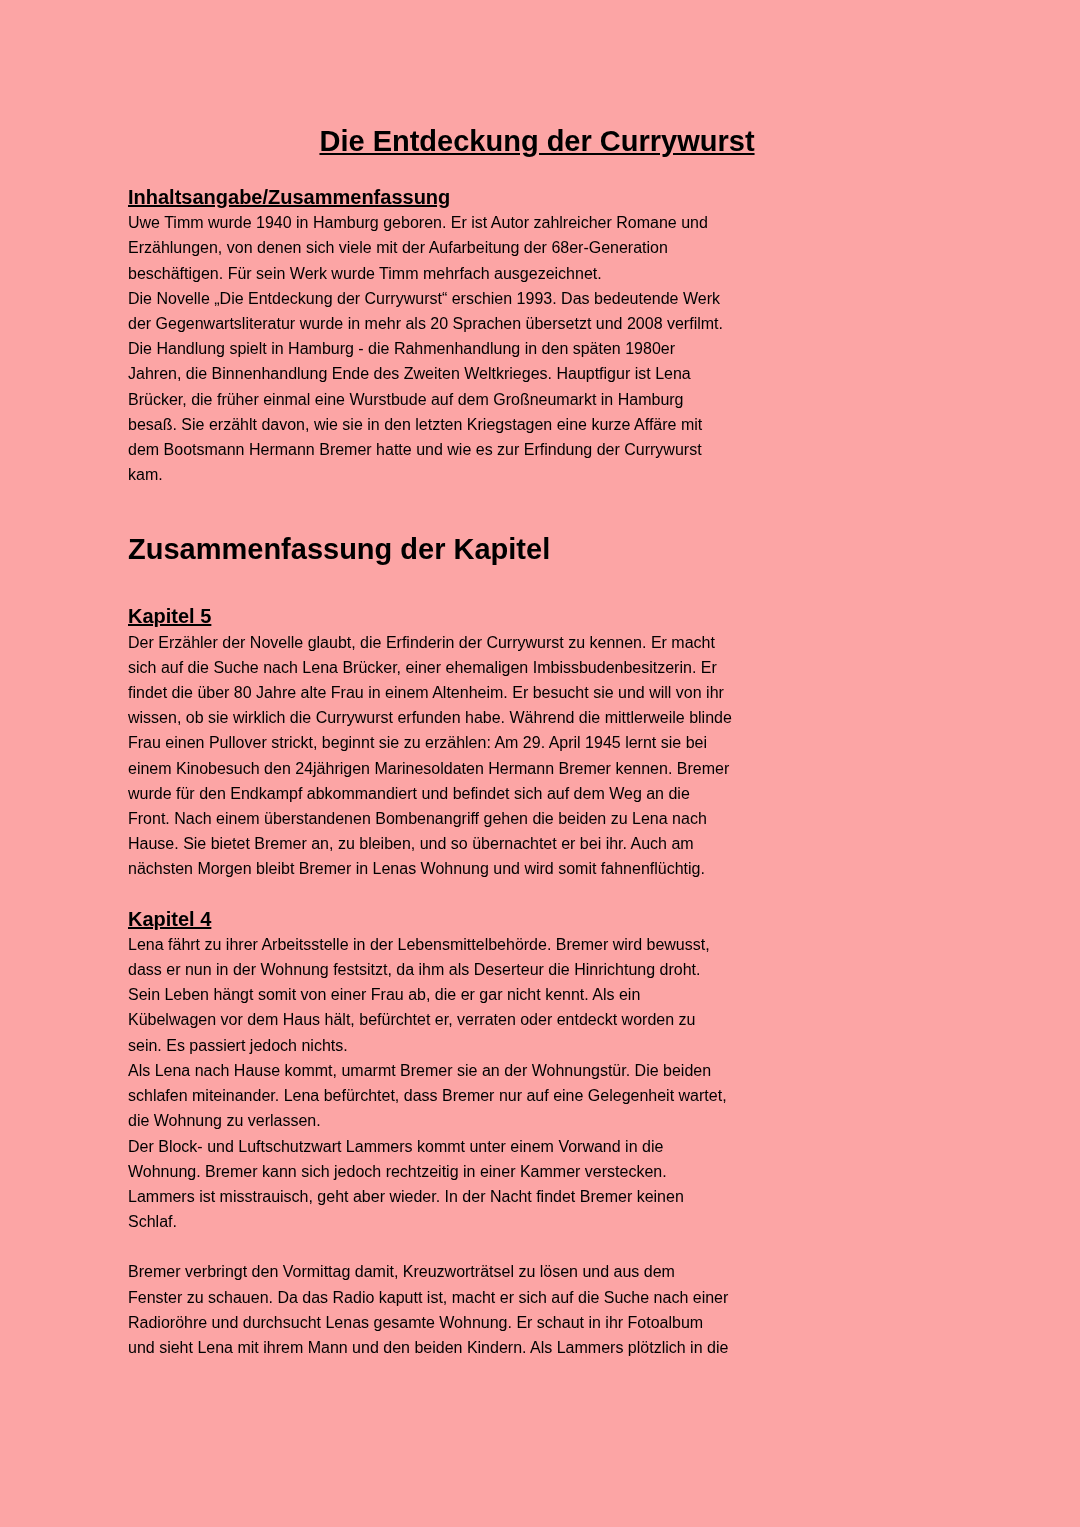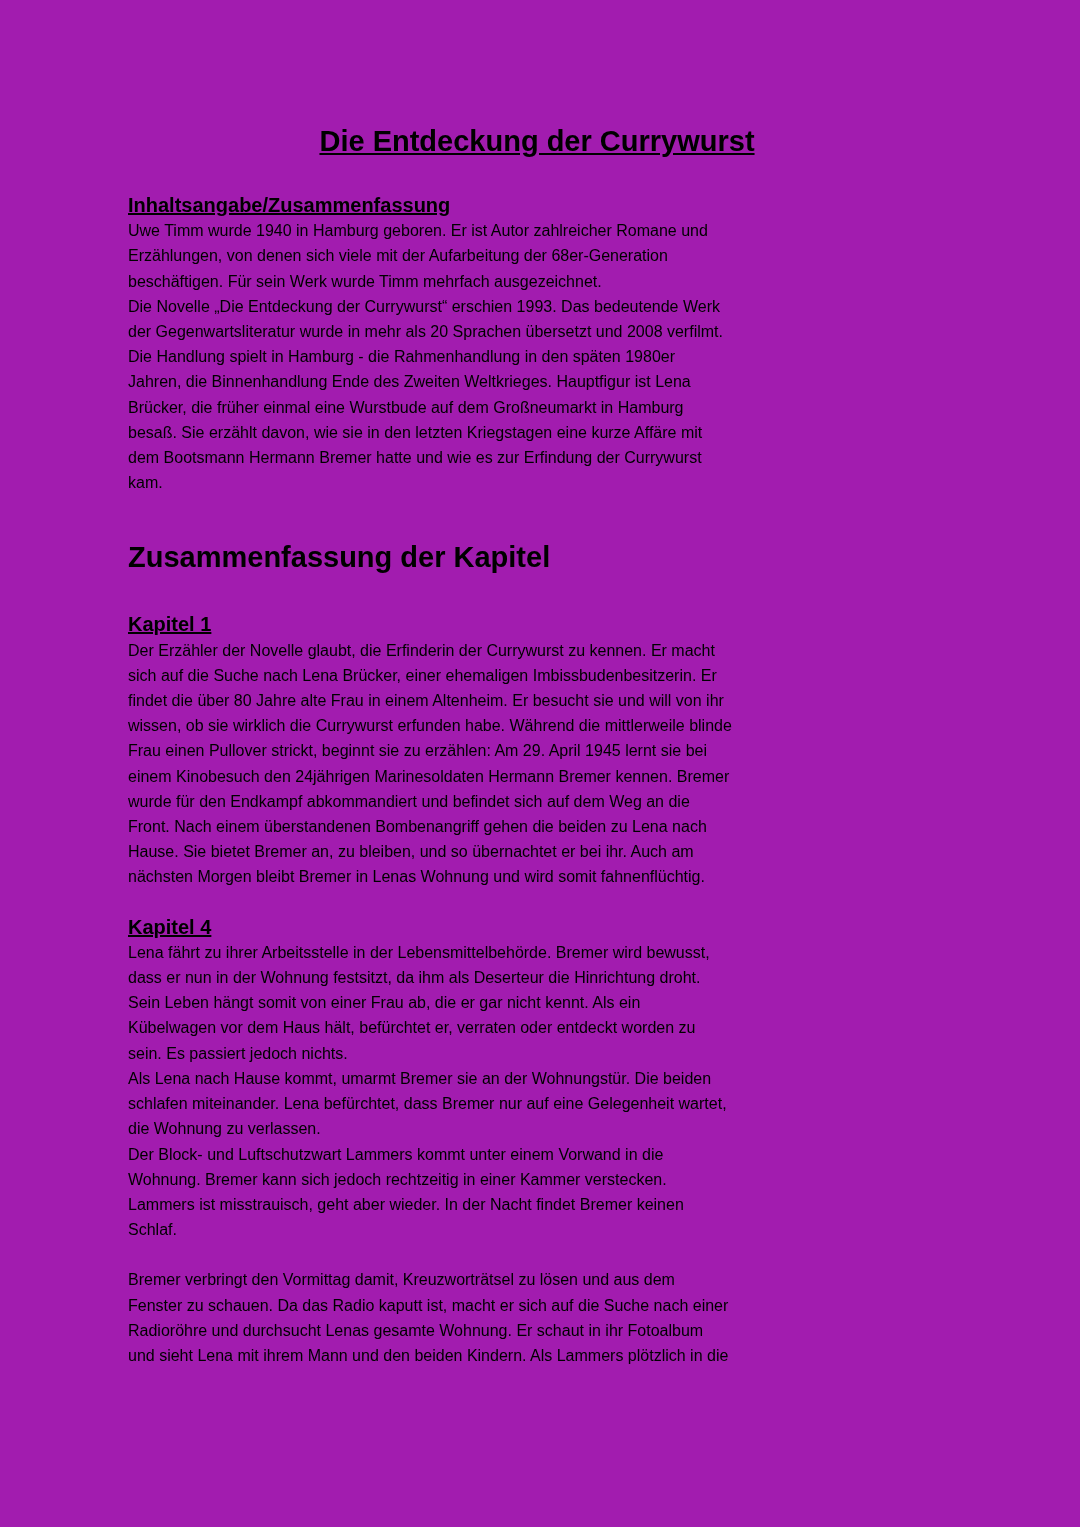--- a/index.html
+++ b/index.html
@@ -1,38 +1,38 @@
 <!DOCTYPE html>
 <html><head>
 <meta charset="utf-8">
 <style>
   * { margin: 0; padding: 0; box-sizing: border-box; }
   html, body { background: #ffffff; }
   .page {
     position: relative;
     width: 1080px;
     height: 1527px;
-    background: #a21caf;
+    background: #fca5a5;
     color: #000000;
     font-family: "Liberation Sans", "DejaVu Sans", sans-serif;
     overflow: hidden;
   }
   .content {
     padding-left: 128px;
     padding-right: 134px;
   }
   .doc-title {
     padding-top: 124px;
     text-align: center;
     font-size: 29px;
     line-height: 35px;
     font-weight: 700;
   }
   .doc-title .underlined { text-decoration: underline; }
-  .intro { margin-top: 34px; }
+  .intro { margin-top: 26px; }
   .run-heading {
     font-size: 20px;
     line-height: 25.2px;
     font-weight: 700;
     text-decoration: underline;
   }
   .body-lines {
     font-size: 16px;
     line-height: 25.2px;
     font-weight: 400;
@@ -66,21 +66,21 @@
 Jahren, die Binnenhandlung Ende des Zweiten Weltkrieges. Hauptfigur ist Lena
 Brücker, die früher einmal eine Wurstbude auf dem Großneumarkt in Hamburg
 besaß. Sie erzählt davon, wie sie in den letzten Kriegstagen eine kurze Affäre mit
 dem Bootsmann Hermann Bremer hatte und wie es zur Erfindung der Currywurst
 kam.</p>
     </section>
 
     <h2 class="section-heading">Zusammenfassung der Kapitel</h2>
 
     <section class="chapter chapter-first">
-      <h3 class="run-heading">Kapitel 1</h3>
+      <h3 class="run-heading">Kapitel 5</h3>
       <p class="body-lines">Der Erzähler der Novelle glaubt, die Erfinderin der Currywurst zu kennen. Er macht
 sich auf die Suche nach Lena Brücker, einer ehemaligen Imbissbudenbesitzerin. Er
 findet die über 80 Jahre alte Frau in einem Altenheim. Er besucht sie und will von ihr
 wissen, ob sie wirklich die Currywurst erfunden habe. Während die mittlerweile blinde
 Frau einen Pullover strickt, beginnt sie zu erzählen: Am 29. April 1945 lernt sie bei
 einem Kinobesuch den 24jährigen Marinesoldaten Hermann Bremer kennen. Bremer
 wurde für den Endkampf abkommandiert und befindet sich auf dem Weg an die
 Front. Nach einem überstandenen Bombenangriff gehen die beiden zu Lena nach
 Hause. Sie bietet Bremer an, zu bleiben, und so übernachtet er bei ihr. Auch am
 nächsten Morgen bleibt Bremer in Lenas Wohnung und wird somit fahnenflüchtig.</p>

